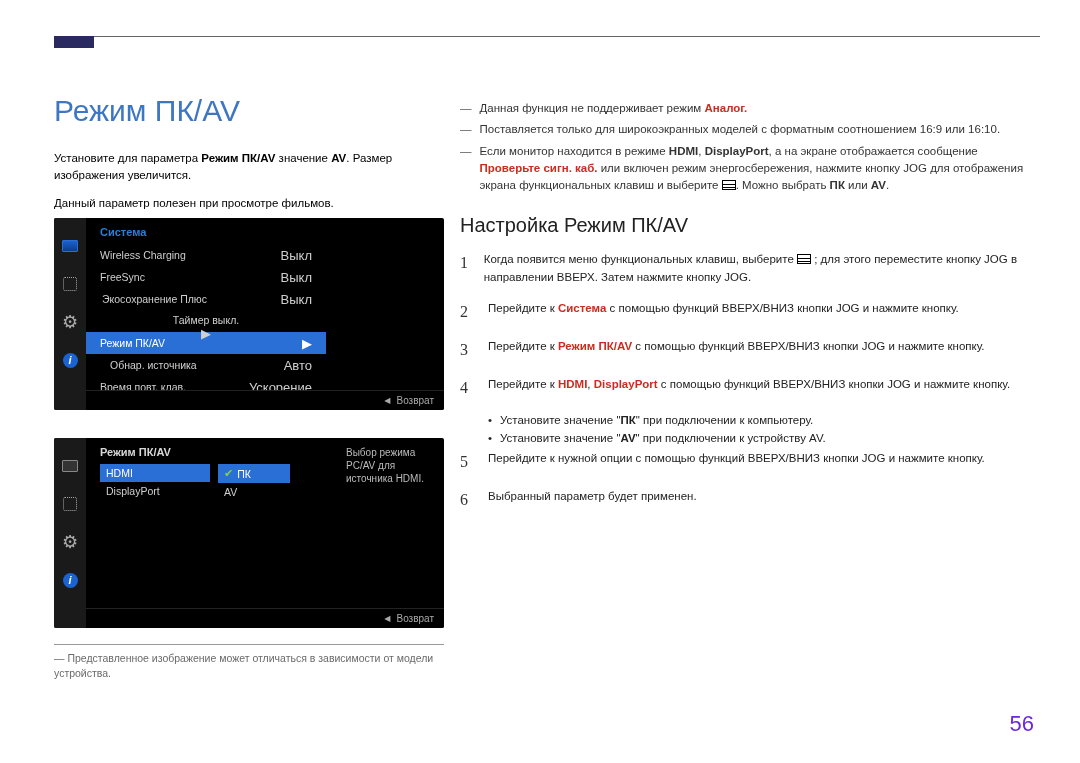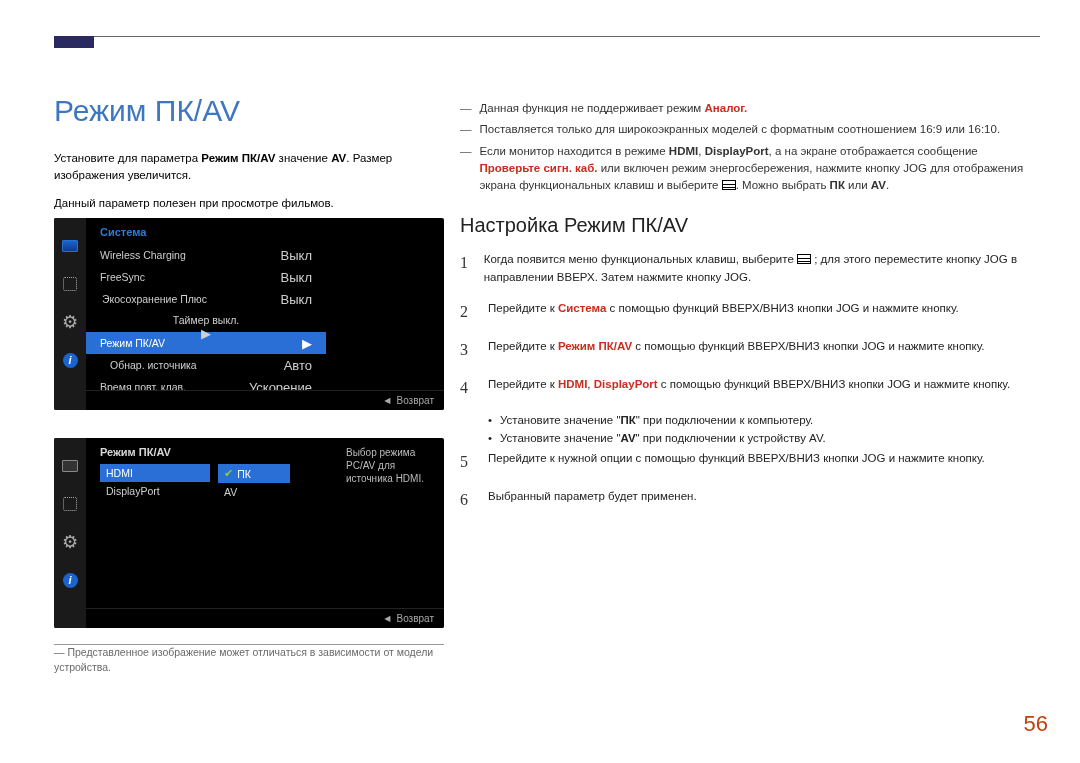--- a/index.html
+++ b/index.html
@@ -6,21 +6,21 @@
   body {
     font-family: Arial, "Helvetica Neue", sans-serif;
     background: #fff;
     width: 1080px;
     height: 763px;
     position: relative;
     color: #000;
   }
   .top-line { position:absolute; left:54px; top:36px; right:40px; border-top:1px solid #666; }
   .top-accent { position:absolute; left:54px; top:36px; width:40px; height:12px; background:#2a2a60; }
-  .page-num { position:absolute; right:32px; bottom:26px; font-size:22px; color:#c2410c; font-weight:300; }
+  .page-num { position:absolute; right:46px; bottom:26px; font-size:22px; color:#6d28d9; font-weight:300; }
   .main-title { position:absolute; left:54px; top:94px; font-size:30px; color:#3e77c1; font-weight:400; }
   .intro-1 { position:absolute; left:54px; top:150px; font-size:11.5px; line-height:1.5; width:360px; }
   .intro-2 { position:absolute; left:54px; top:190px; font-size:11.5px; width:360px;margin-top:7px; }
   .bold { font-weight:bold; }
   .red { color:#cc2b1e; font-weight:bold; }
   .link-blue { color:#3e77c1; }
 
   
   .osd { position:absolute; left:54px; width:390px; background:#000; color:#d0d0d0; border-radius:2px; overflow:hidden; }
   .osd1 { top:218px; height:192px; }
@@ -46,21 +46,21 @@
   .osd-right-help { position:absolute; right:8px; top:8px; width:90px; font-size:10px; color:#bbb; line-height:1.3;}
   .osd-footer { position:absolute; left:32px; right:0; bottom:0; height:20px; background:#000; border-top:1px solid #222; display:flex; justify-content:flex-end; align-items:center; padding-right:10px; gap:6px; font-size:10px; color:#aaa;}
   .osd-footer .tri { font-size:8px;}
   .osd-col { display:flex; }
   .col-a { width:110px; }
   .col-b { width:80px; padding-left:8px;}
   .sel-opt { background:#2a6fd6; color:#fff; padding:3px 6px; font-size:10.5px; display:flex; align-items:center;}
   .opt { padding:3px 6px; font-size:10.5px; color:#cfcfcf;}
   .chk { color:#7fd04c; font-size:11px; margin-right:4px;}
 
-  .footnote { position:absolute; left:54px; top:644px; width:390px; font-size:10.5px; color:#6a6a6a; line-height:1.4; border-top:1px solid #999; padding-top:0;}
+  .footnote { position:absolute; left:54px; top:644px; width:390px; font-size:10.5px; color:#6a6a6a; line-height:1.4; border-top:1px solid #999; padding-top:6px;}
   .footnote .dash { color:#6a6a6a; }
 
   
   .right { position:absolute; left:460px; top:100px; right:40px; }
   .bul-row { display:flex; gap:8px; font-size:11.5px; color:#333; line-height:1.5; margin-bottom:4px;}
   .bul-dash { color:#555; }
   .h2 { font-size:20px; color:#222; margin-top:20px; margin-bottom:14px; font-weight:400;}
   .step { display:flex; gap:14px; margin-bottom:14px; font-size:11.5px; color:#222; line-height:1.5;}
   .step-num { font-size:16px; color:#333; width:14px; font-weight:400; font-family: "Times New Roman", serif;}
   .sub-bul { display:flex; gap:8px; font-size:11.5px; color:#222; margin-left:28px; margin-bottom:6px;}

